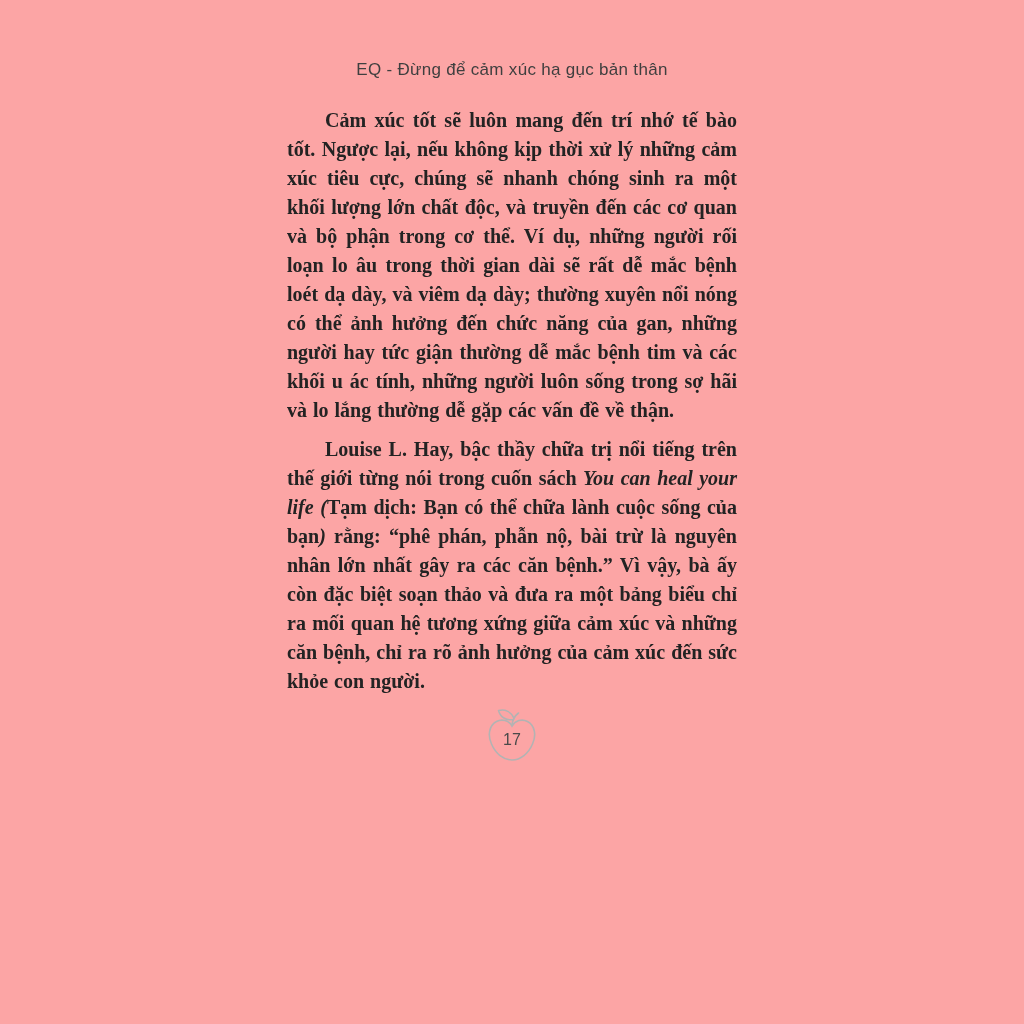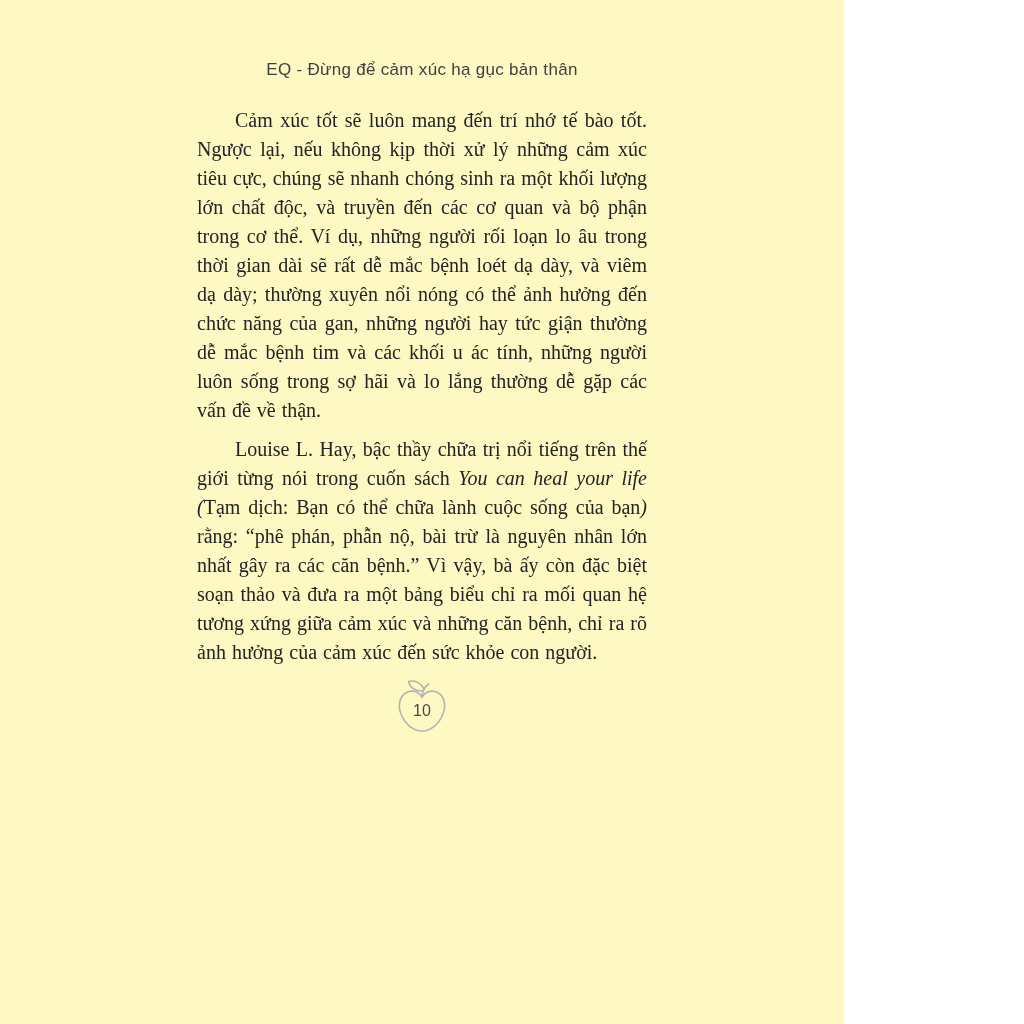--- a/index.html
+++ b/index.html
@@ -2,23 +2,23 @@
 <html><head>
 <meta charset="utf-8">
 <style>
   html, body {
     margin: 0;
     padding: 0;
     background: #ffffff;
   }
   .page {
     position: relative;
-    width: 844px;
+    width: 1024px;
     height: 1024px;
-    background: #fef9c3;
+    background: #fca5a5;
     overflow: hidden;
     font-family: "Liberation Serif", serif;
   }
   .running-head {
     margin-top: 60px;
     text-align: center;
     font-family: "Liberation Sans", sans-serif;
     font-size: 17px;
     font-weight: 500;
     letter-spacing: 0.3px;
@@ -31,20 +31,21 @@
     line-height: 29px;
     text-align: justify;
     color: #232323;
     word-spacing: 1px;
   }
   .text-block p {
     margin: 0 0 10px 0;
   }
   .text-block p.indent {
     text-indent: 38px;
+    font-weight: bold;
   }
   .run-italic {
     font-style: italic;
   }
   .page-footer {
     width: 56px;
     margin: 4px auto 0 auto;
     position: relative;
     height: 58px;
   }
@@ -81,16 +82,16 @@
 
   <div class="page-footer">
     <svg class="apple-icon-svg" width="56" height="58" viewBox="0 0 56 58" fill="none" xmlns="http://www.w3.org/2000/svg">
 
       <path d="M28 20 C 25 14.5 18 12.5 12.5 15.5 C 5 19.5 3.5 29.5 7.5 38 C 11.5 47.5 19.5 54 28 54 C 36.5 54 44.5 47.5 48.5 38 C 52.5 29.5 51 19.5 43.5 15.5 C 38 12.5 31 14.5 28 20 Z" stroke="#b3b3b3" stroke-width="1.6" fill="none"></path>
 
       <path d="M28 19 C 28.5 14 30.5 10 34.5 7" stroke="#b3b3b3" stroke-width="1.6" fill="none" stroke-linecap="round"></path>
 
       <path d="M30 12.5 C 27.5 6 21 2.5 14.5 4.5 C 16 11 22.5 15 29.5 13.5 Z" stroke="#b3b3b3" stroke-width="1.5" fill="none" stroke-linejoin="round"></path>
     </svg>
-    <span class="page-number">10</span>
+    <span class="page-number">17</span>
   </div>
 
 </div>
 
 </body></html>

